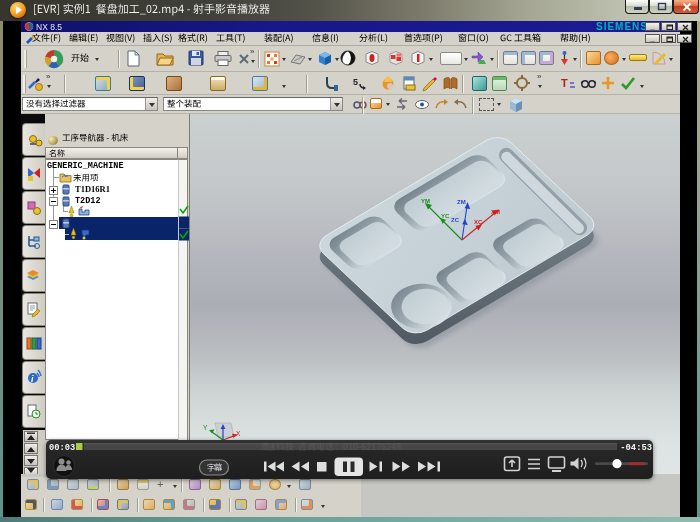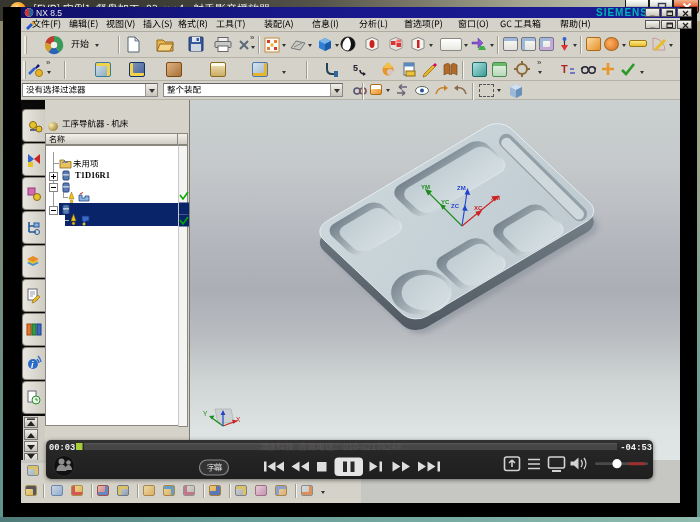--- a/index.html
+++ b/index.html
@@ -7,21 +7,21 @@
 #win{position:absolute;left:0;top:0;width:700px;height:522px;}
 
 #tbar{position:absolute;left:0;top:0;width:700px;height:21px;
  background:linear-gradient(90deg,#36362e 0%,#40403a 30%,#54534a 45%,#7b7a6a 60%,#a4a593 75%,#bcbfad 88%,#cdd0bf 100%);}
 #ticon{position:absolute;left:10px;top:2px;width:16px;height:16px;border-radius:50%;
  background:radial-gradient(circle at 6px 5px,#ffd27a 0%,#f7a52b 45%,#d66a0a 80%,#a34a06 100%);box-shadow:0 1px 2px rgba(0,0,0,.6);}
 #ticon:after{content:"";position:absolute;left:6px;top:4px;border:4px solid transparent;border-left:6px solid #fff;}
 .wbtn{position:absolute;top:0;height:14px;border:1px solid #1c1c18;border-top:none;
  background:linear-gradient(#fdfefd 0%,#d9ddd2 45%,#b9bfae 50%,#cdd2c3 100%);border-radius:0 0 4px 4px;}
 
-#video{position:absolute;left:3px;top:7px;width:694px;height:416px;background:#000;}
+#video{position:absolute;left:3px;top:21px;width:694px;height:416px;background:#000;}
 
 #nx{position:absolute;left:18px;top:0px;width:659px;height:496px;background:#d5d2c9;}
 #nxtitle{position:absolute;left:0;top:0;width:659px;height:11px;background:linear-gradient(90deg,#10106a,#18188a 40%,#1b1b94);}
 #nxtitle .nxt{position:absolute;left:15px;top:1px;color:#e6e6e6;font-size:8.5px;}
 #nxtitle .sie{position:absolute;left:575px;top:0px;color:#00b4b4;font-size:10px;font-weight:bold;letter-spacing:1px;}
 .cbtn{position:absolute;width:15px;height:9px;background:linear-gradient(#f4f2ee,#c9c5bc);border:1px solid #555;
  font-size:8px;line-height:7px;text-align:center;color:#111;font-weight:bold;}
 #menubar{position:absolute;left:0;top:11px;width:659px;height:14px;background:#d5d2c9;border-bottom:1px solid #aeaba0;}
 
 .tbrow{position:absolute;left:0;width:659px;background:#d5d2c9;}
@@ -619,20 +619,23 @@
                 <path transform="translate(0,7.2) scale(1,-1)" d="M263 529C314 494 373 446 417 406C300 344 171 299 47 273C61 256 79 224 86 204C141 217 197 233 252 253V-79H327V-27H773V-79H849V340H451C617 429 762 553 844 713L794 744L781 740H427C451 768 473 797 492 826L406 843C347 747 233 636 69 559C87 546 111 519 122 501C217 550 296 609 361 671H733C674 583 587 508 487 445C440 486 374 536 321 572ZM773 42H327V271H773Z"></path>
                 <path transform="translate(1000,0) scale(1,-1)" d="M512 450C489 325 449 200 392 120C409 111 440 92 453 81C510 168 555 301 582 437ZM782 440C826 331 868 185 882 91L952 113C936 207 894 349 848 460ZM532 838C509 710 467 583 408 496V553H279V731C327 743 372 757 409 772L364 831C292 799 168 770 63 752C71 735 81 710 84 694C124 700 167 707 209 715V553H54V483H200C162 368 94 238 33 167C45 150 63 121 70 103C119 164 169 262 209 362V-81H279V370C311 326 349 270 365 241L409 300C390 325 308 416 279 445V483H398L394 477C412 468 444 449 458 438C494 491 527 560 553 637H653V12C653 -1 649 -5 636 -5C623 -6 579 -6 532 -5C543 -24 554 -56 559 -76C621 -76 664 -74 691 -63C718 -51 728 -30 728 12V637H863C848 601 828 561 810 526L877 510C904 567 934 635 958 697L909 711L898 707H576C586 745 596 784 604 824Z"></path>
               </g>
             </svg>
           </div>
      <div class="t" style="left:133px;top:33px;width:10px;height:12px;background:linear-gradient(#f2f0ea,#d0cdc4);border:1px solid #8a877e;border-left:none;"></div>
      <div id="ptree">
             <i style="position:absolute;left:7px;top:6px;width:1px;height:63px;background:#999;"></i>
             <i style="position:absolute;left:17px;top:40px;width:1px;height:12px;background:#999;"></i>
             <i style="position:absolute;left:19px;top:63px;width:1px;height:12px;background:#999;"></i>
+            <div class="trow" style="top:1px;">
+              <span style="position:absolute;left:1px;">GENERIC_MACHINE</span>
+            </div>
             <i style="position:absolute;left:7px;top:17px;width:6px;height:1px;background:#999;"></i>
             <svg style="position:absolute;left:13px;top:13px" width="13" height="10" viewBox="0 0 13 10">
 <path d="M1 1h4l1.5 1.5H12V9H1z" fill="#e8c25a" stroke="#8a6a20" stroke-width=".8"></path>
               <path d="M3 4l3-2 0 1.5L9 3" stroke="#36c" fill="none" stroke-width=".9"></path>
             </svg>
             <div class="trow" style="top:12.5px;">
               <svg style="position:absolute;left:27px;top:0px" width="27" height="12" viewBox="0 0 27 12">
                 <g transform="translate(0,7.7) scale(0.00850)" fill="#000">
                   <path transform="translate(0,7.7) scale(1,-1)" d="M459 839V676H133V602H459V429H62V355H416C326 226 174 101 34 39C51 24 76 -5 89 -24C221 44 362 163 459 296V-80H538V300C636 166 778 42 911 -25C924 -5 949 25 966 40C826 101 673 226 581 355H942V429H538V602H874V676H538V839Z"></path>
                   <path transform="translate(1000,0) scale(1,-1)" d="M153 770V407C153 266 143 89 32 -36C49 -45 79 -70 90 -85C167 0 201 115 216 227H467V-71H543V227H813V22C813 4 806 -2 786 -3C767 -4 699 -5 629 -2C639 -22 651 -55 655 -74C749 -75 807 -74 841 -62C875 -50 887 -27 887 22V770ZM227 698H467V537H227ZM813 698V537H543V698ZM227 466H467V298H223C226 336 227 373 227 407ZM813 466V298H543V466Z"></path>
@@ -652,20 +655,23 @@
               <span style="position:absolute;left:29px;">T1D16R1</span>
             </div>
             <svg style="position:absolute;left:3px;top:37px" width="9" height="9" viewBox="0 0 9 9">
               <rect x=".5" y=".5" width="8" height="8" fill="#fff" stroke="#848484"></rect>
               <path d="M2 4.5h5" stroke="#000"></path>
             </svg>
             <svg style="position:absolute;left:15px;top:35.5px" width="10" height="11" viewBox="0 0 10 11">
               <rect x="2" y="1" width="6" height="9" rx="1" fill="#5a7ab2" stroke="#2a4a82"></rect>
               <rect x="2" y="4" width="6" height="1.6" fill="#fff" opacity=".6"></rect>
             </svg>
+            <div class="trow" style="top:35.5px;">
+              <span style="position:absolute;left:29px;">T2D12</span>
+            </div>
             <i style="position:absolute;left:17px;top:51px;width:5px;height:1px;background:#999;"></i>
             <svg style="position:absolute;left:21px;top:45.5px" width="9" height="11" viewBox="0 0 9 11">
               <path d="M4.5 0L7 7H2z" fill="#f2c21a" stroke="#8a6a00" stroke-width=".5"></path>
               <circle cx="4.5" cy="9.5" r="1.4" fill="#f2c21a" stroke="#8a6a00" stroke-width=".5"></circle>
             </svg>
             <svg style="position:absolute;left:32px;top:46px" width="12" height="11" viewBox="0 0 12 11">
 <path d="M1 9V3h3v3h3V4h4v5z" fill="#8ab2e2" stroke="#2a4a82" stroke-width=".8"></path>
               <path d="M2 2l3-1.5" stroke="#c22" stroke-width="1"></path>
             </svg>
             <div class="hl" style="left:13px;top:56.5px;width:120px;height:12px;"></div>

